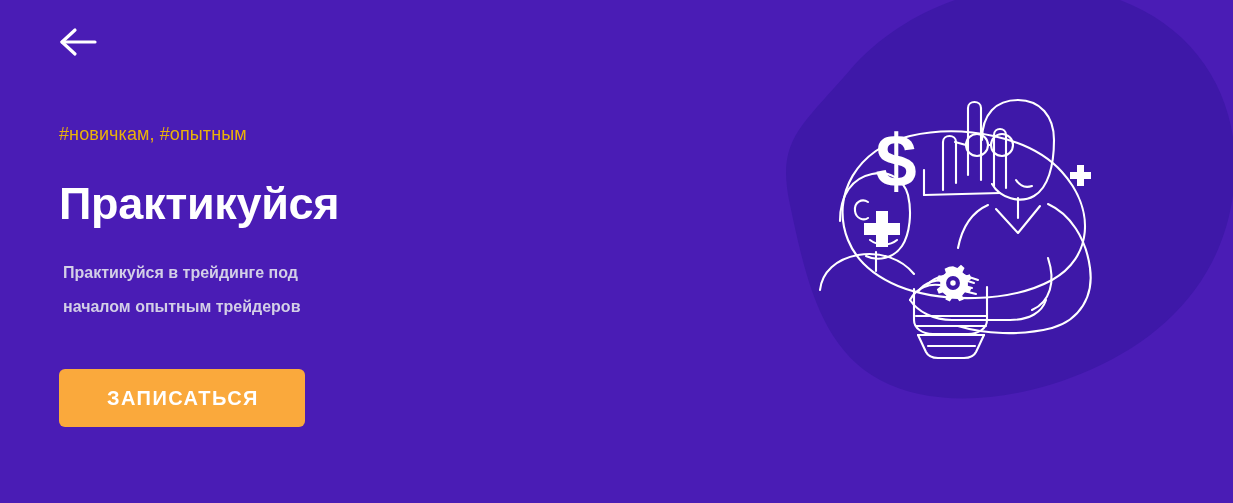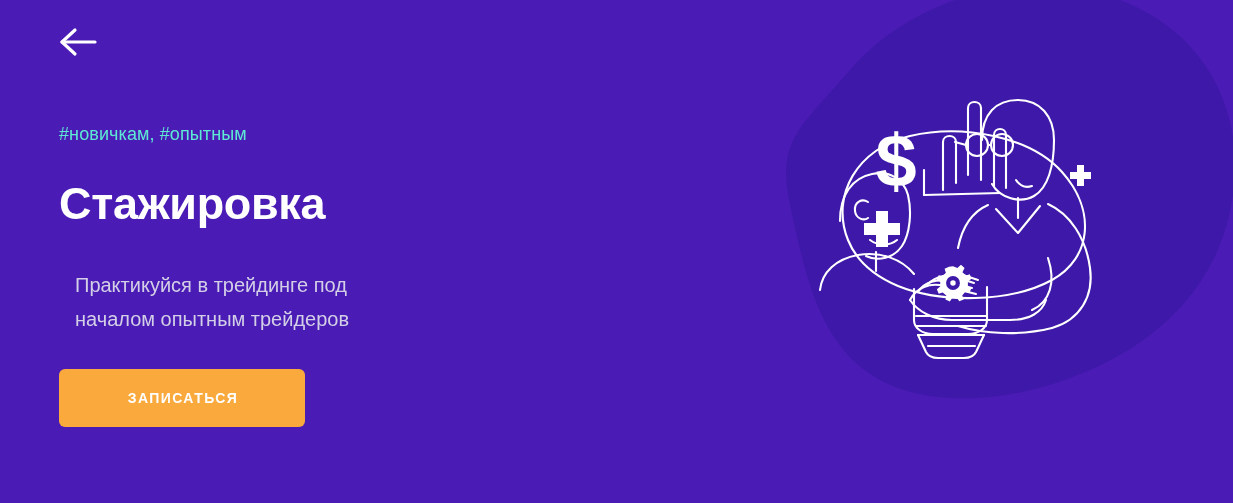--- a/index.html
+++ b/index.html
@@ -63,21 +63,21 @@
   .back-button svg {
     display: block;
   }
 
   .tagline {
     position: absolute;
     left: 0px;
     top: 122px;
     font-size: 18px;
     line-height: 24px;
-    color: #5eead4;
+    color: #eab308;
     letter-spacing: 0.1px;
     white-space: nowrap;
     text-align: right;
   }
 
   .page-title {
     position: absolute;
     left: 0px;
     top: 176px;
     margin: 0;
@@ -87,42 +87,42 @@
     color: #FFFFFF;
     letter-spacing: -0.3px;
     white-space: nowrap;
   }
 
   .subtitle {
     position: absolute;
     left: 0px;
     top: 252px;
     width: 420px;
-    margin: 16px;
-    font-size: 20px;
+    margin: 4px;
+    font-size: 16px;
     line-height: 34px;
-    font-weight: normal;
+    font-weight: bold;
     color: #D3CFE7;
   }
   .subtitle span {
     display: block;
   }
 
   .cta-button {
     position: absolute;
     left: 0px;
     top: 369px;
     width: 246px;
     height: 58px;
     background: #FAA93C;
     border: none;
     border-radius: 6px;
     color: #FFFFFF;
     font-family: "Liberation Sans", sans-serif;
-    font-size: 14px;
+    font-size: 20px;
     font-weight: bold;
     letter-spacing: 1.4px;
     text-transform: uppercase;
     cursor: pointer;
     display: flex;
     align-items: center;
     justify-content: center;
     padding-left: 8px;
   }
 </style>
@@ -238,21 +238,21 @@
       <svg width="38" height="30" viewBox="0 0 38 30">
         <g stroke="#FFFFFF" stroke-width="3.2" fill="none" stroke-linecap="round" stroke-linejoin="round">
           <path d="M 3 15 L 36 15"></path>
           <path d="M 16 3 L 3 15 L 16 27"></path>
         </g>
       </svg>
     </button>
 
     <div class="tagline">#новичкам, #опытным</div>
 
-    <h1 class="page-title">Стажировка</h1>
+    <h1 class="page-title">Практикуйся</h1>
 
     <p class="subtitle">
       <span>Практикуйся в трейдинге под</span>
       <span>началом опытным трейдеров</span>
     </p>
 
     <button class="cta-button">ЗАПИСАТЬСЯ</button>
   </div>
 
 </div>

